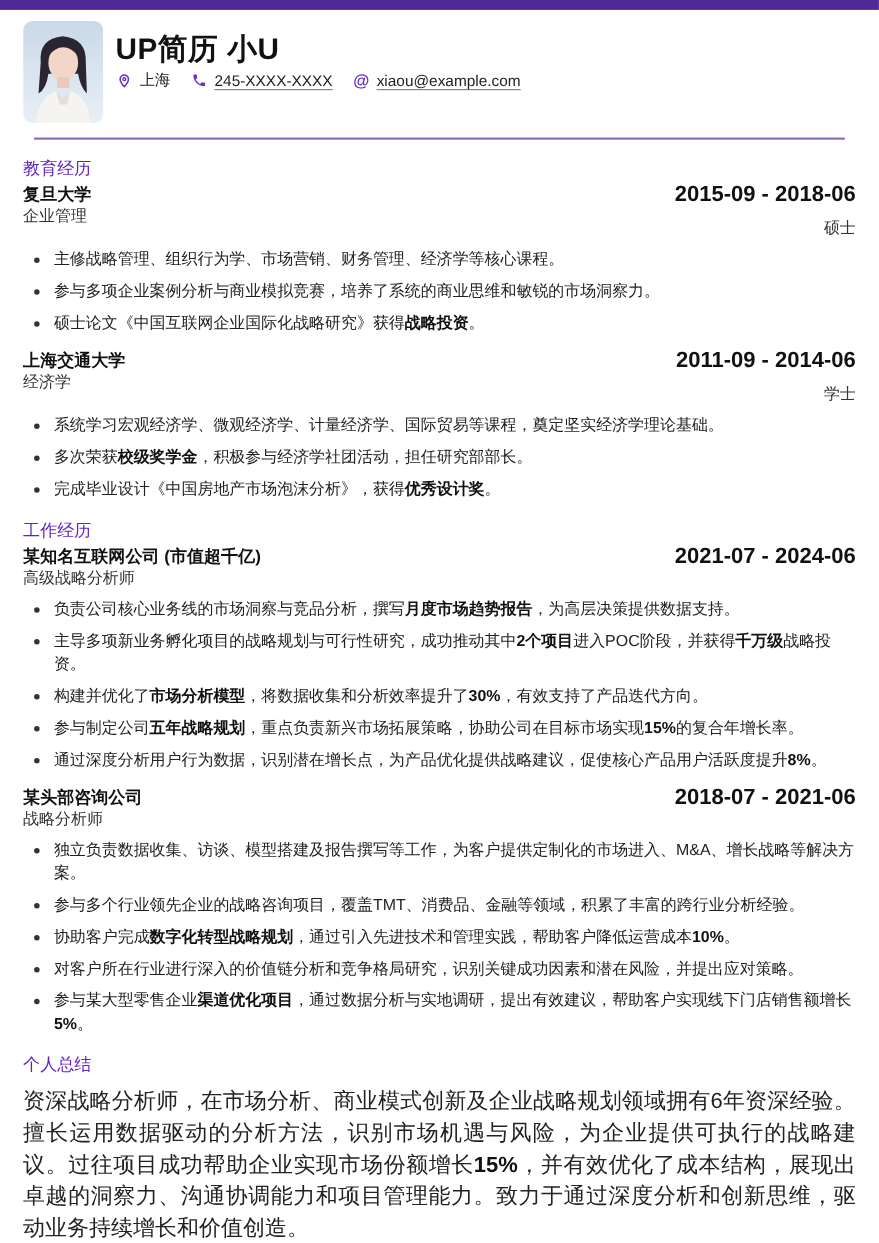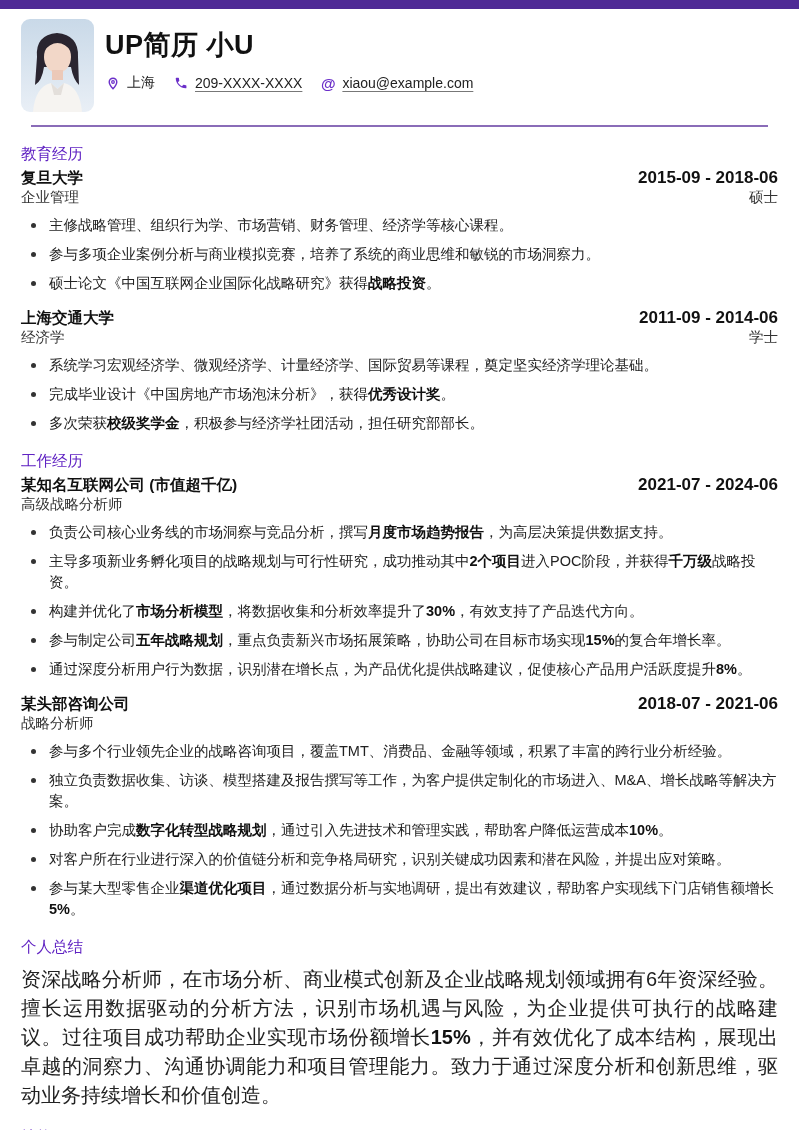--- a/index.html
+++ b/index.html
@@ -9,36 +9,36 @@
     color:#222;-webkit-font-smoothing:antialiased;
   }
   .topbar{height:9px;background:#4f2a96;width:100%;}
   .page{padding:0 21px;}
   
   .header{display:flex;align-items:flex-start;padding-top:10px;}
   .avatar{width:73px;height:93px;border-radius:9px;overflow:hidden;flex:0 0 auto;}
   .avatar svg{display:block;}
   .head-right{margin-left:11px;padding-top:10px;}
   .name{font-size:27px;font-weight:bold;color:#111;line-height:32px;letter-spacing:.5px;}
-  .contact{display:flex;align-items:center;margin-top:13px;font-size:14px;color:#222;}
+  .contact{display:flex;align-items:center;margin-top:3px;font-size:14px;color:#222;}
   .contact .seg{display:flex;align-items:center;margin-right:18px;}
   .cicon{display:inline-flex;align-items:center;justify-content:center;width:16px;height:16px;margin-right:6px;color:#6b2fc9;}
   .at-glyph{font-size:15px;font-weight:bold;color:#6b2fc9;}
   .ulink{text-decoration:underline;text-decoration-color:#777;text-underline-offset:3px;color:#222;cursor:pointer;}
   .divider{border:none;border-top:2px solid #8a6cb8;margin:13px 10px 0 10px;}
   
   .sec-title{color:#6023c3;font-size:15.5px;font-weight:normal;margin-top:17px;line-height:20px;}
   .entry{margin-top:4px;}
   .entry + .entry{margin-top:14px;}
   .entry-head{display:flex;justify-content:space-between;align-items:flex-start;}
   .org{font-size:15.5px;font-weight:bold;color:#111;line-height:19px;}
   .role{font-size:14.5px;color:#333;line-height:19px;margin-top:1px;}
   .eh-right{text-align:right;flex:0 0 auto;}
-  .date{font-size:17px;font-weight:bold;color:#111;line-height:19px;}
-  .degree{font-size:14.5px;color:#333;line-height:19px;margin-top:1px;}
+  .date{font-size:20px;font-weight:bold;color:#111;line-height:19px;}
+  .degree{font-size:14.5px;color:#333;line-height:19px;margin-top:12px;}
   ul.bullets{list-style:none;margin:7px 0 0 0;padding:0 0 0 8px;}
   ul.bullets li{
     position:relative;padding-left:20px;font-size:14.5px;line-height:21px;
     color:#222;margin:8px 0;
   }
   ul.bullets li::before{
     content:"";position:absolute;left:2px;top:8px;width:5px;height:5px;border-radius:50%;background:#333;
   }
   b{font-weight:bold;color:#111;}
   
@@ -85,21 +85,21 @@
               </svg>
           </span>
           <span>上海</span>
         </span>
         <span class="seg">
           <span class="cicon">
             <svg width="14" height="14" viewBox="0 0 24 24">
                 <path fill="currentColor" d="M6.6 10.8c1.5 3 3.9 5.4 6.9 6.9l2.3-2.3c.3-.3.7-.4 1-.2 1.1.4 2.3.6 3.5.6.6 0 1 .4 1 1V20c0 .6-.4 1-1 1C10.6 21 3 13.4 3 4c0-.6.4-1 1-1h3.5c.6 0 1 .4 1 1 0 1.2.2 2.4.6 3.5.1.3 0 .7-.2 1l-2.3 2.3z"></path>
               </svg>
           </span>
-          <span class="ulink">209-XXXX-XXXX</span>
+          <span class="ulink">245-XXXX-XXXX</span>
         </span>
         <span class="seg">
           <span class="cicon">
               <span class="at-glyph">@</span>
             </span>
           <span class="ulink">xiaou@example.com</span>
         </span>
       </div>
     </div>
   </div>
@@ -132,22 +132,22 @@
               <div class="org">上海交通大学</div>
               <div class="role">经济学</div>
             </div>
             <div class="eh-right">
               <div class="date">2011-09 - 2014-06</div>
               <div class="degree">学士</div>
             </div>
           </div>
           <ul class="bullets">
             <li>系统学习宏观经济学、微观经济学、计量经济学、国际贸易等课程，奠定坚实经济学理论基础。</li>
+            <li>多次荣获<b>校级奖学金</b>，积极参与经济学社团活动，担任研究部部长。</li>
             <li>完成毕业设计《中国房地产市场泡沫分析》，获得<b>优秀设计奖</b>。</li>
-            <li>多次荣获<b>校级奖学金</b>，积极参与经济学社团活动，担任研究部部长。</li>
           </ul>
         </div>
       </div>
   </div>
 
   <div class="section">
     <div class="sec-title">工作经历</div>
     <div id="work-entries">
         <div class="entry">
           <div class="entry-head">
@@ -171,22 +171,22 @@
           <div class="entry-head">
             <div>
               <div class="org">某头部咨询公司</div>
               <div class="role">战略分析师</div>
             </div>
             <div class="eh-right">
               <div class="date">2018-07 - 2021-06</div>
             </div>
           </div>
           <ul class="bullets">
+            <li>独立负责数据收集、访谈、模型搭建及报告撰写等工作，为客户提供定制化的市场进入、M&amp;A、增长战略等解决方案。</li>
             <li>参与多个行业领先企业的战略咨询项目，覆盖TMT、消费品、金融等领域，积累了丰富的跨行业分析经验。</li>
-            <li>独立负责数据收集、访谈、模型搭建及报告撰写等工作，为客户提供定制化的市场进入、M&amp;A、增长战略等解决方案。</li>
             <li>协助客户完成<b>数字化转型战略规划</b>，通过引入先进技术和管理实践，帮助客户降低运营成本<b>10%</b>。</li>
             <li>对客户所在行业进行深入的价值链分析和竞争格局研究，识别关键成功因素和潜在风险，并提出应对策略。</li>
             <li>参与某大型零售企业<b>渠道优化项目</b>，通过数据分析与实地调研，提出有效建议，帮助客户实现线下门店销售额增长<b>5%</b>。</li>
           </ul>
         </div>
       </div>
   </div>
 
   <div class="section">
     <div class="sec-title">个人总结</div>

